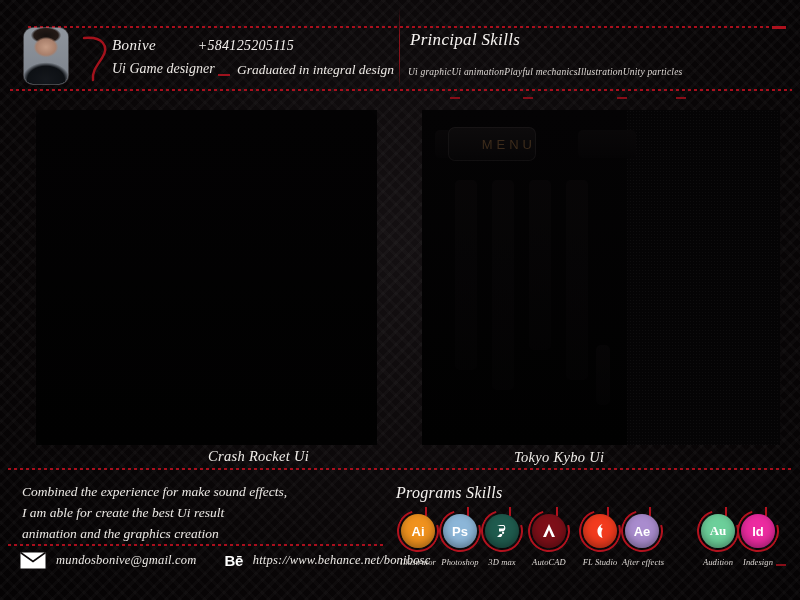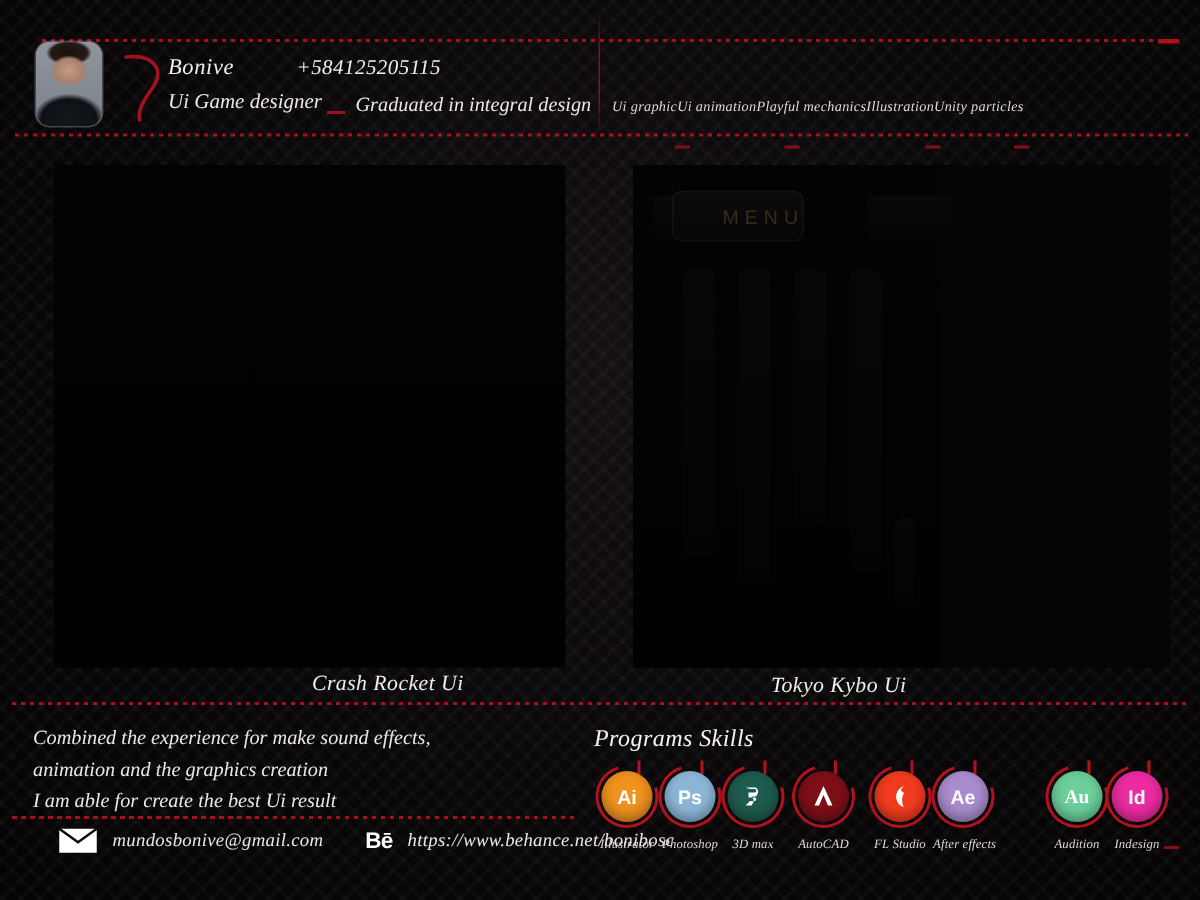--- a/index.html
+++ b/index.html
@@ -234,21 +234,21 @@
   .prog .plabel {
     margin-top: 7px;
     font-size: 8.5px; font-style: italic;
     color: #ddd8d4; white-space: nowrap;
     letter-spacing: .1px;
   }
   .glyph { width: 20px; height: 20px; display:block; }
 
   #contact {
     position: absolute; left: 20px; top: 552px;
-    display: flex; align-items: center; gap: 10px; margin-left: 19px;
+    display: flex; align-items: center; gap: 10px;
   }
   #contact .mailicon {
     width: 26px; height: 17px;
     position: relative;
   }
   #contact .email {
     font-size: 12.5px; font-style: italic; color: #ece9e5;
     letter-spacing: .2px;
   }
   #contact .be {
@@ -283,20 +283,21 @@
     <div id="name-block">
       <div id="name">Bonive</div>
       <div id="role">Ui Game designer</div>
     </div>
     <div id="role-dash"></div>
     <div id="grad">Graduated in integral design</div>
     <div id="phone">+584125205115</div>
 
     <div id="vsep"></div>
 
+    <div id="skills-head">Principal Skills</div>
 
     <div id="skill-nav">
       <div class="skill">Ui graphic</div>
       <div class="skill">Ui animation</div>
       <div class="skill">Playful mechanics</div>
       <div class="skill">Illustration</div>
       <div class="skill">Unity particles</div>
     </div>
 
     <div class="dotline" style="left:10px; top:89px; width:782px;"></div>
@@ -325,22 +326,22 @@
   <div class="ghost-box" style="left:566px; top:180px; width:22px; height:200px; opacity:.6;"></div>
   <div class="ghost-box" style="left:596px; top:345px; width:14px; height:60px; opacity:.55;"></div>
 
   <div class="caption" id="caption-left">Crash Rocket Ui</div>
   <div class="caption" id="caption-right">Tokyo Kybo Ui</div>
 
   <div class="dotline" style="left:8px; top:468px; width:784px;"></div>
 
   <div id="about">
     <div>Combined the experience for make sound effects,</div>
+    <div>I am able for create the best Ui result</div>
     <div>animation and the graphics creation</div>
-    <div>I am able for create the best Ui result</div>
   </div>
 
   <div id="programs-head">Programs Skills</div>
 
   <div id="programs">
 
     <div class="prog" style="left:0px; top:0px;">
       <div class="ring">
         <div class="arc"></div>
         <div class="disc" style="background:#f0921e;">

